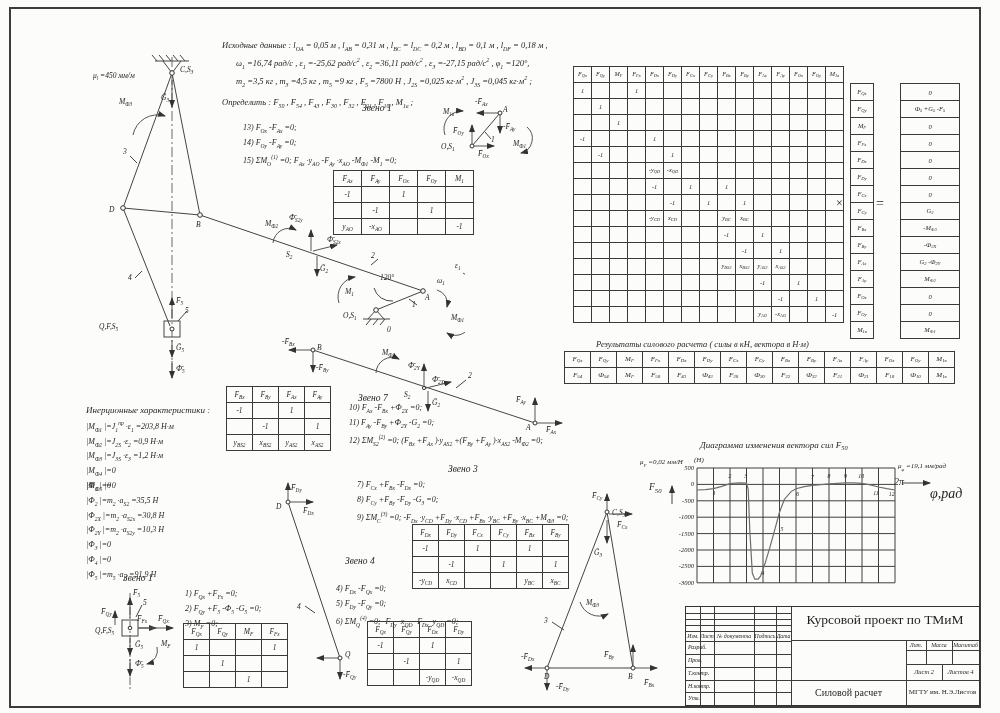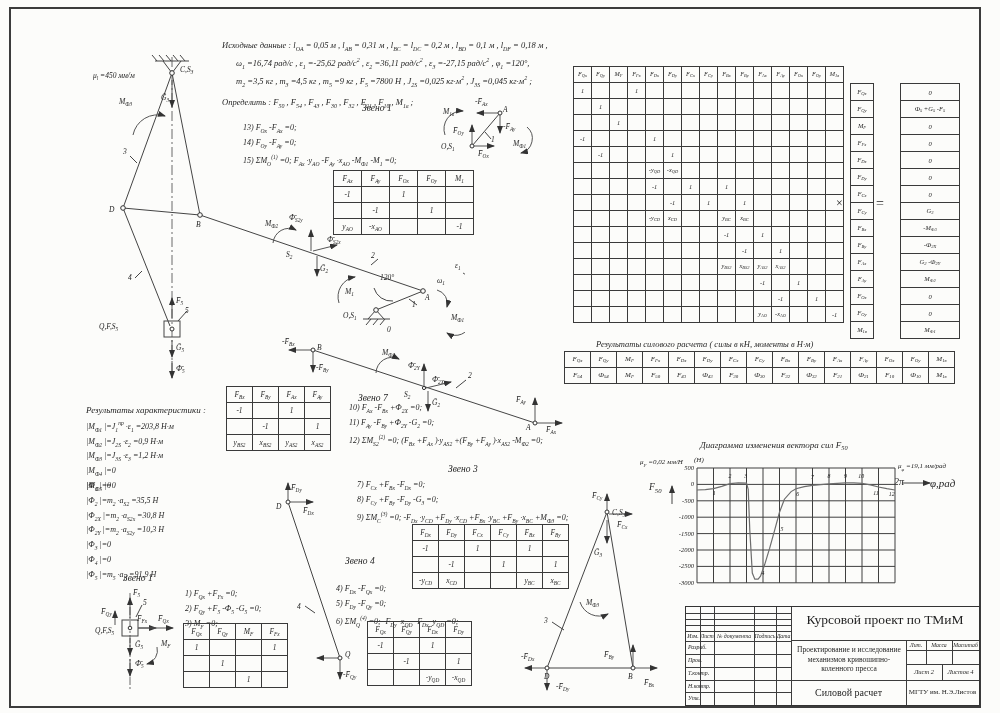--- a/index.html
+++ b/index.html
@@ -582,21 +582,21 @@
           <tr>
             <td>0</td>
           </tr>
           <tr>
             <td>М<sub>Ф1</sub></td>
           </tr>
         </tbody>
       </table>
     </div>
 
-  <div class="abs hd" style="left:596px;top:339px;font-size:8.5px">Результаты силового расчета  ( силы в кН, моменты в Н·м)</div>
+  <div class="abs hd" style="left:596px;top:339px;font-size:8.5px">Результаты силового расчета  ( силы в кН, вектора в Н·м)</div>
   <div class="abs res" style="left:564px;top:351px">
       <table>
         <tbody>
           <tr>
             <td>F<sub>Qx</sub></td>
             <td>F<sub>Qy</sub></td>
             <td>M<sub>F</sub></td>
             <td>F<sub>Fx</sub></td>
             <td>F<sub>Dx</sub></td>
             <td>F<sub>Dy</sub></td>
@@ -924,21 +924,21 @@
     <div class="lbl" style="left:48px;top:13px">5</div>
     <div class="lbl" style="left:6px;top:22px">F̄<sub>Qy</sub></div>
     <div class="lbl" style="left:42px;top:29px">F̄<sub>Fx</sub></div>
     <div class="lbl" style="left:63px;top:29px">F̄<sub>Qx</sub></div>
     <div class="lbl" style="left:0px;top:41px">Q,F,S<sub>5</sub></div>
     <div class="lbl" style="left:40px;top:55px">Ḡ<sub>5</sub></div>
     <div class="lbl" style="left:66px;top:54px">M<sub>F</sub></div>
     <div class="lbl" style="left:40px;top:74px">Ф̄<sub>5</sub></div>
   </div>
 
-  <div class="abs hd" style="left:86px;top:405px;font-size:9px">Результаты характеристики :</div>
+  <div class="abs hd" style="left:86px;top:405px;font-size:9px">Инерционные характеристики :</div>
   <div class="abs eqs" style="left:86px;top:418px">
       <div>|М<sub>Ф1</sub> |=J<sub>1</sub><sup>пр</sup> ·ε<sub>1</sub> =203,8 Н·м</div>
       <div>|М<sub>Ф2</sub> |=J<sub>2S</sub> ·ε<sub>2</sub> =0,9 Н·м</div>
       <div>|М<sub>Ф3</sub> |=J<sub>3S</sub> ·ε<sub>3</sub> =1,2 Н·м</div>
       <div>|М<sub>Ф4</sub> |=0</div>
       <div>|М<sub>Ф5</sub> |=0</div>
     </div>
   <div class="abs eqs" style="left:86px;top:480px">
       <div>|Ф<sub>1</sub> |=0</div>
       <div>|Ф<sub>2</sub> |=m<sub>2</sub> ·a<sub>S2</sub> =35,5 Н</div>
@@ -948,21 +948,21 @@
       <div>|Ф<sub>4</sub> |=0</div>
       <div>|Ф<sub>5</sub> |=m<sub>5</sub> ·a<sub>F</sub> =91,9 Н</div>
     </div>
 
   <div class="abs hd" style="left:700px;top:440px;font-size:9px">Диаграмма изменения вектора сил  F<sub>50</sub></div>
   <div class="abs txt" style="left:640px;top:457px;font-size:7px">μ<sub>F</sub> =0,02 мм/Н</div>
   <div class="abs txt" style="left:694px;top:455px;font-size:7px">(Н)</div>
   <div class="abs txt" style="left:649px;top:482px;font-size:9.5px">F<sub>50</sub></div>
   <div class="abs txt" style="left:898px;top:461px;font-size:7px">μ<sub>φ</sub> =19,1 мм/рад</div>
   <div class="abs txt" style="left:894px;top:476px;font-size:10px">2π</div>
-  <div class="abs txt" style="left:930px;top:478px;font-size:11px">φ,рад</div>
+  <div class="abs txt" style="left:930px;top:488px;font-size:14px">φ,рад</div>
   <div class="fig" style="left:640px;top:440px;width:340px;height:165px;">
     <svg id="chart-svg" width="340" height="165">
         <defs>
           <marker id="cah" markerWidth="8" markerHeight="6" refX="7" refY="3" orient="auto">
             <path d="M0,0L8,3L0,6Z" fill="#333"></path>
           </marker>
         </defs>
         <g stroke="#3f3f3f" stroke-width="1">
           <line x1="57" x2="57" y1="28" y2="142.8"></line>
           <line x1="73.5" x2="73.5" y1="28" y2="142.8"></line>
@@ -1038,21 +1038,20 @@
     <div class="tb-lbl" style="left:14px;top:26px;width:14px;text-align:center">Лист</div>
     <div class="tb-lbl" style="left:28px;top:26px;width:40px;text-align:center">№ документа</div>
     <div class="tb-lbl" style="left:68px;top:26px;width:22px;text-align:center">Подпись</div>
     <div class="tb-lbl" style="left:90px;top:26px;width:15px;text-align:center">Дата</div>
     <div class="tb-lbl" style="left:2px;top:37px">Разраб.</div>
     <div class="tb-lbl" style="left:2px;top:50px">Пров.</div>
     <div class="tb-lbl" style="left:2px;top:63px">Т.контр.</div>
     <div class="tb-lbl" style="left:2px;top:76px">Н.контр.</div>
     <div class="tb-lbl" style="left:2px;top:88px">Утв.</div>
     <div class="abs it" style="left:105px;top:5px;width:188px;text-align:center;font-size:13.5px">Курсовой проект по ТМиМ</div>
-    <div class="abs it" style="left:108px;top:38px;width:110px;text-align:center;font-size:7.5px;line-height:9.5px">Проектирование и исследование механизмов кривошипно-коленного пресса</div>
     <div class="tb-lbl" style="left:220px;top:35px;width:20px;text-align:center">Лит.</div>
     <div class="tb-lbl" style="left:240px;top:35px;width:26px;text-align:center">Масса</div>
     <div class="tb-lbl" style="left:266px;top:35px;width:27px;text-align:center">Масштаб</div>
     <div class="tb-lbl" style="left:220px;top:61px;width:36px;text-align:center;font-size:6.5px">Лист 2</div>
     <div class="tb-lbl" style="left:256px;top:61px;width:37px;text-align:center;font-size:6.5px">Листов 4</div>
     <div class="abs it" style="left:105px;top:80px;width:115px;text-align:center;font-size:10px">Силовой расчет</div>
     <div class="abs it" style="left:220px;top:81px;width:73px;text-align:center;font-size:7px;line-height:9px">МГТУ им. Н.Э.Листов</div>
   </div>
 </div>
 

